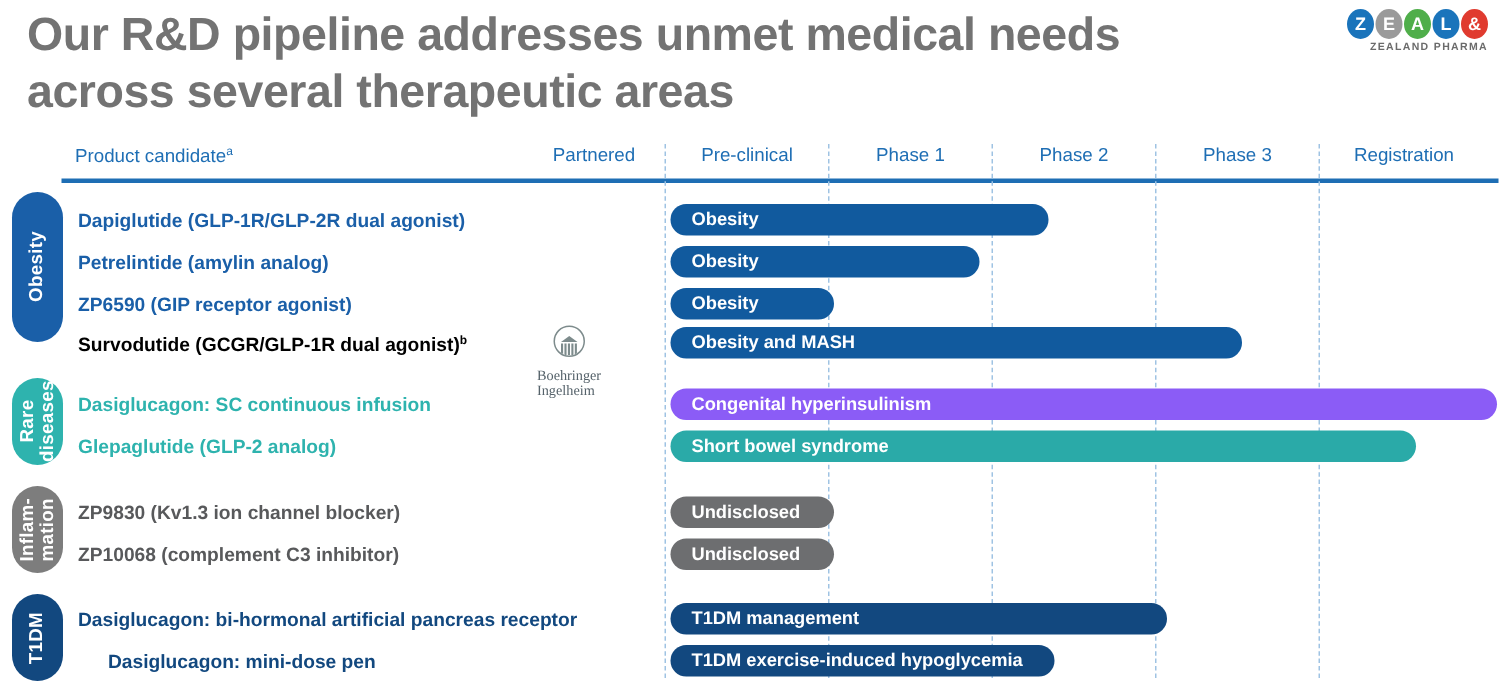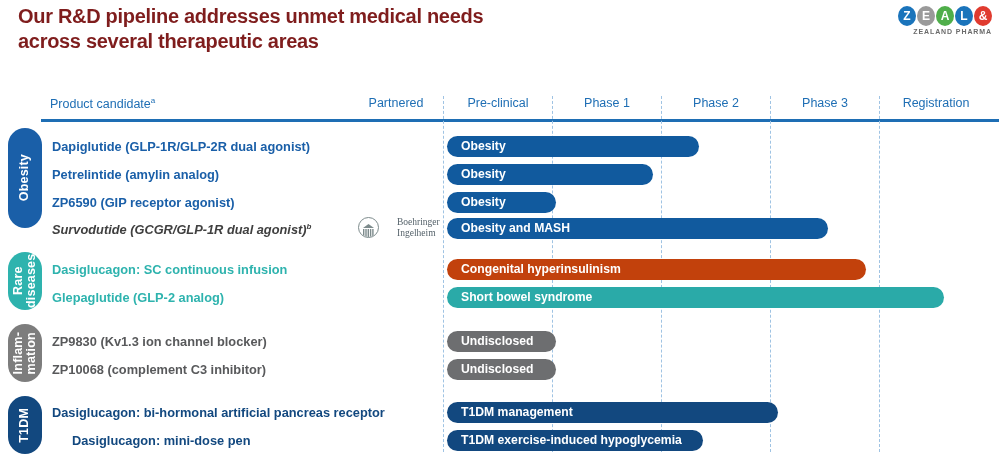--- a/index.html
+++ b/index.html
@@ -7,22 +7,22 @@
     width: 1000px; height: 464px;
     background: #ffffff;
     font-family: "Liberation Sans", sans-serif;
     overflow: hidden;
   }
   #page { position: relative; width: 1000px; height: 464px; }
 
   
   .title {
     position: absolute; left: 18px; top: 4px; width: 830px;
-    font-size: 20px; font-weight: bold; line-height: 1.24;
-    color: #7f1d1d; letter-spacing: -0.3px;
+    font-size: 31px; font-weight: bold; line-height: 1.24;
+    color: #737373; letter-spacing: -0.3px;
   }
   .title .ln { display: block; }
 
   .logo { position: absolute; right: 8px; top: 6px; width: 104px; height: 34px; }
   .logo-circles { display: flex; gap: 1px; justify-content: flex-end; }
   .lc {
     width: 18px; height: 20px; border-radius: 50%;
     display: flex; align-items: center; justify-content: center;
     color: #fff; font-weight: bold; font-size: 12px;
   }
@@ -73,21 +73,21 @@
   .bar {
     position: absolute; height: 21px; border-radius: 11px;
     display: flex; align-items: center;
   }
   .bar span {
     color: #ffffff; font-weight: bold; font-size: 12.2px;
     padding-left: 14px; white-space: nowrap; line-height: 1;
   }
 
   
-  .bi-logo { position: absolute; display: flex; align-items: center; gap: 18px; }
+  .bi-logo { position: absolute; display: flex; align-items: center; gap: 8px; flex-direction: column; }
   .bi-mark {
     width: 21px; height: 21px; border-radius: 50%;
     background: #ffffff; border: 1.6px solid #7d8b8c;
     display: flex; align-items: flex-end; justify-content: center;
     overflow: hidden;
   }
   .bi-text {
     font-family: "Liberation Serif", serif; font-size: 9.5px;
     line-height: 1.08; color: #55626a;
   }
@@ -138,21 +138,21 @@
         <span>Obesity</span>
       </div>
       <div class="prod" style="top: 169px; color: rgb(26, 95, 168); text-align: right;">Petrelintide (amylin analog)</div>
       <div class="bar" style="left: 447px; top: 164px; width: 206px; background: rgb(17, 90, 158);">
         <span>Obesity</span>
       </div>
       <div class="prod" style="top: 197px; color: rgb(26, 95, 168);">ZP6590 (GIP receptor agonist)</div>
       <div class="bar" style="left: 447px; top: 192px; width: 109px; background: rgb(17, 90, 158);">
         <span>Obesity</span>
       </div>
-      <div class="prod" style="top: 223px; color: #404040; font-style: italic;">Survodutide (GCGR/GLP-1R dual agonist)<sup>b</sup></div>
+      <div class="prod" style="top: 223px; color: #000000;">Survodutide (GCGR/GLP-1R dual agonist)<sup>b</sup></div>
       <div class="bi-logo" style="left: 358px; top: 217px;">
         <div class="bi-mark">
           <svg width="15" height="13" viewBox="0 0 15 13">
             <path d="M7.5 0 L13 4 L2 4 Z" fill="#7d8b8c"></path>
             <rect x="2" y="5" width="1.4" height="8" fill="#7d8b8c"></rect>
             <rect x="4.3" y="5" width="1.4" height="8" fill="#7d8b8c"></rect>
             <rect x="6.6" y="5" width="1.4" height="8" fill="#7d8b8c"></rect>
             <rect x="8.9" y="5" width="1.4" height="8" fill="#7d8b8c"></rect>
             <rect x="11.2" y="5" width="1.4" height="8" fill="#7d8b8c"></rect>
           </svg>
@@ -162,21 +162,21 @@
           <div>Ingelheim</div>
         </div>
       </div>
       <div class="bar" style="left: 447px; top: 218px; width: 381px; background: rgb(17, 90, 158);">
         <span>Obesity and MASH</span>
       </div>
       <div class="pill" style="top: 252px; height: 58px; background: rgb(46, 179, 174);">
         <span>Rare diseases</span>
       </div>
       <div class="prod" style="top: 264px; color: rgb(46, 179, 174);">Dasiglucagon: SC continuous infusion</div>
-      <div class="bar" style="left: 447px; top: 259px; width: 419px; background: #c2410c;">
+      <div class="bar" style="left: 447px; top: 259px; width: 551px; background: #8b5cf6;">
         <span>Congenital hyperinsulinism</span>
       </div>
       <div class="prod" style="top: 292px; color: rgb(46, 179, 174);">Glepaglutide (GLP-2 analog)</div>
       <div class="bar" style="left: 447px; top: 287px; width: 497px; background: rgb(42, 170, 168);">
         <span>Short bowel syndrome</span>
       </div>
       <div class="pill" style="top: 324px; height: 58px; background: rgb(125, 125, 125);">
         <span>Inflam-<br>mation</span>
       </div>
       <div class="prod" style="top: 336px; color: rgb(88, 89, 91);">ZP9830 (Kv1.3 ion channel blocker)</div>

